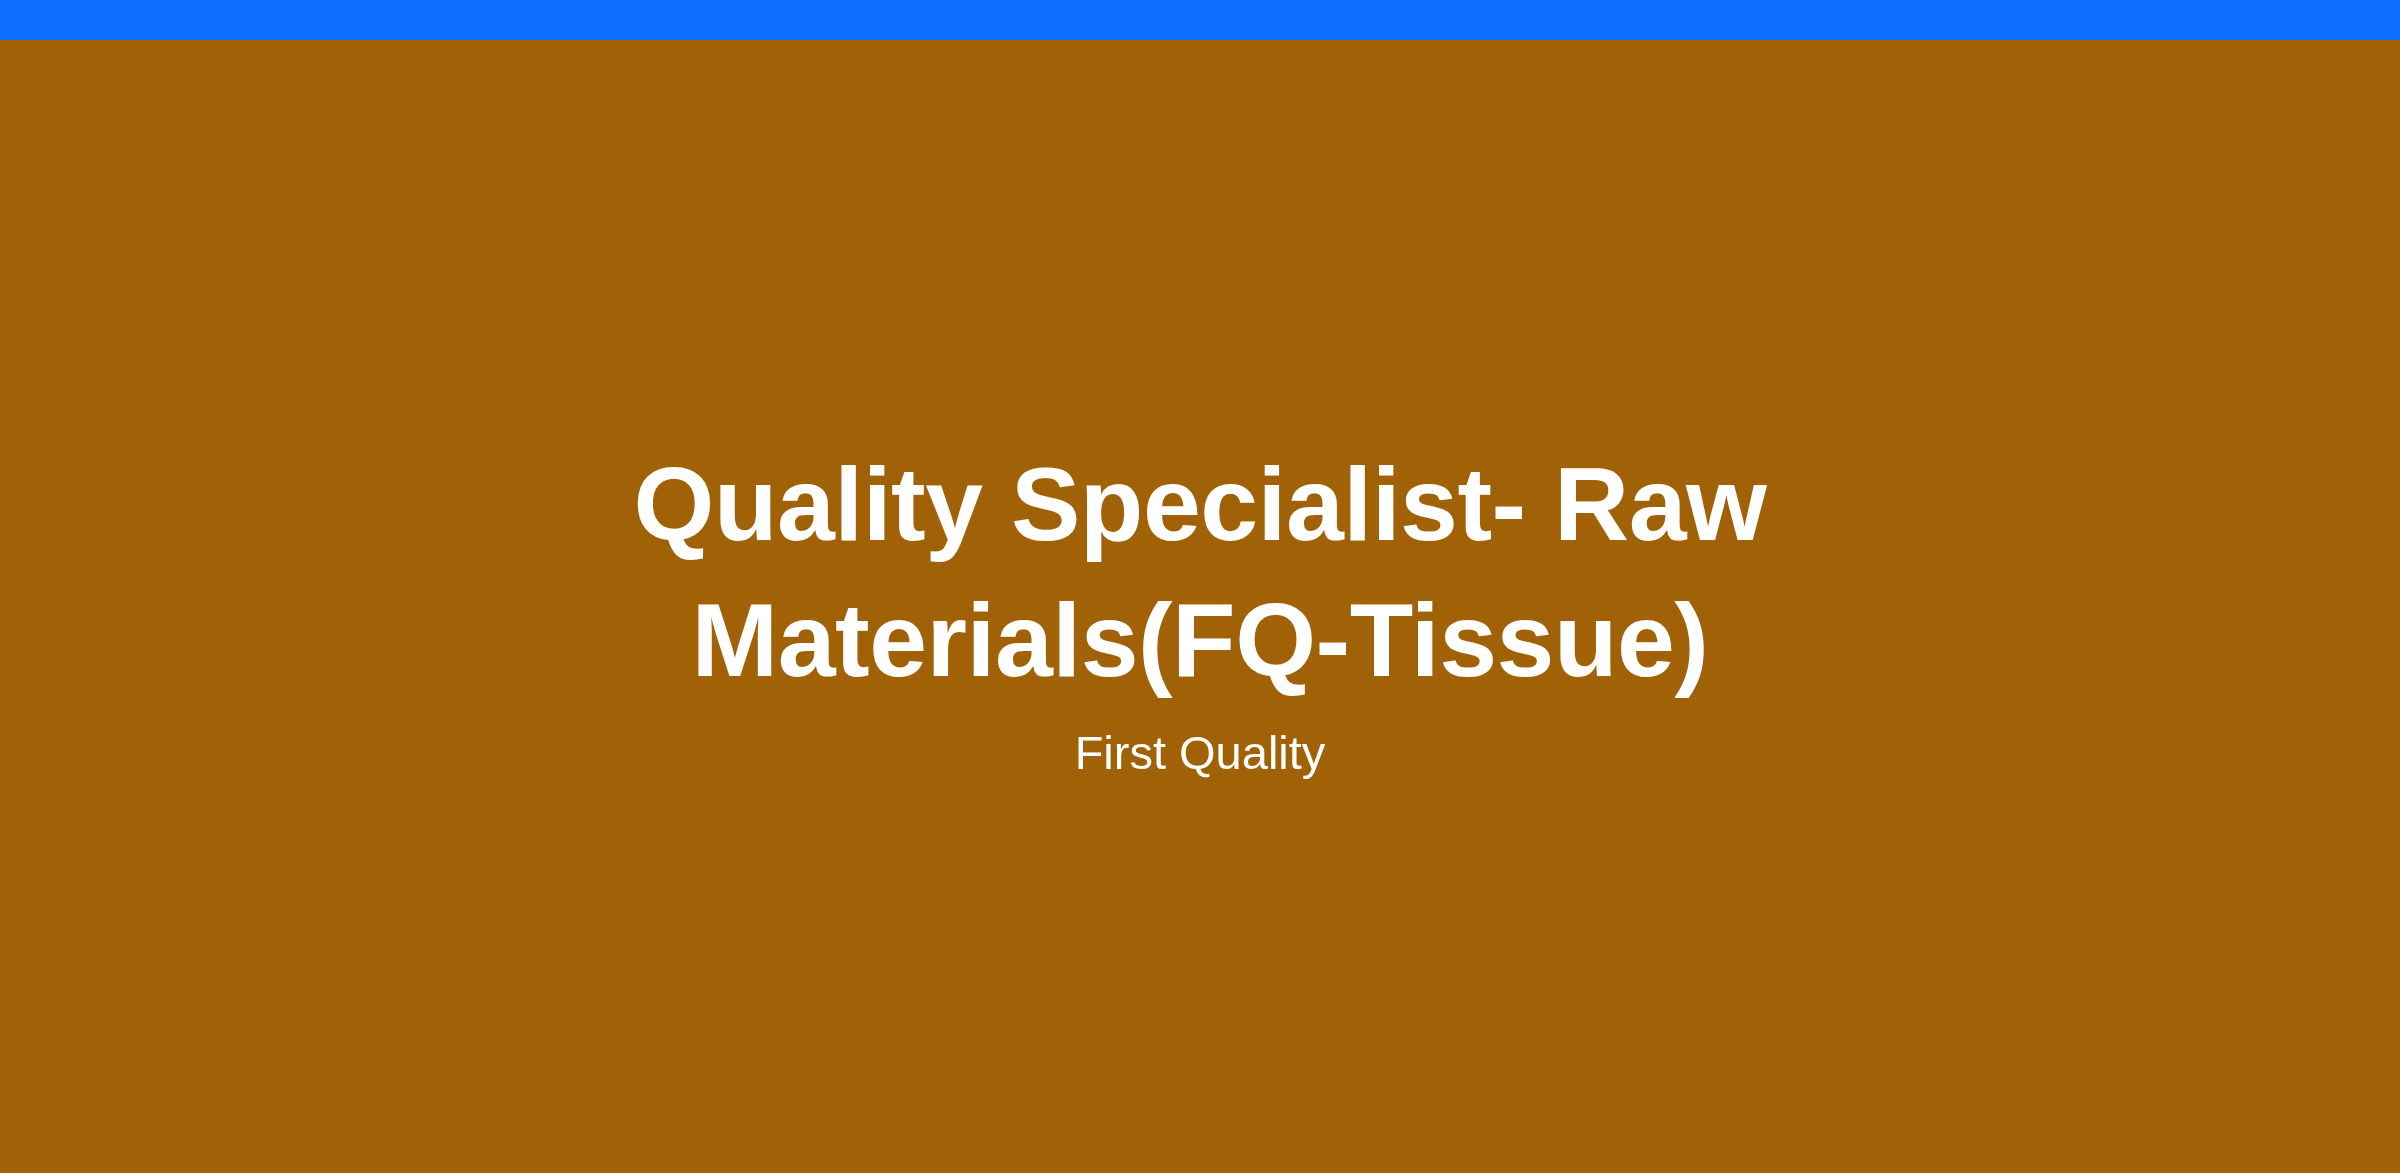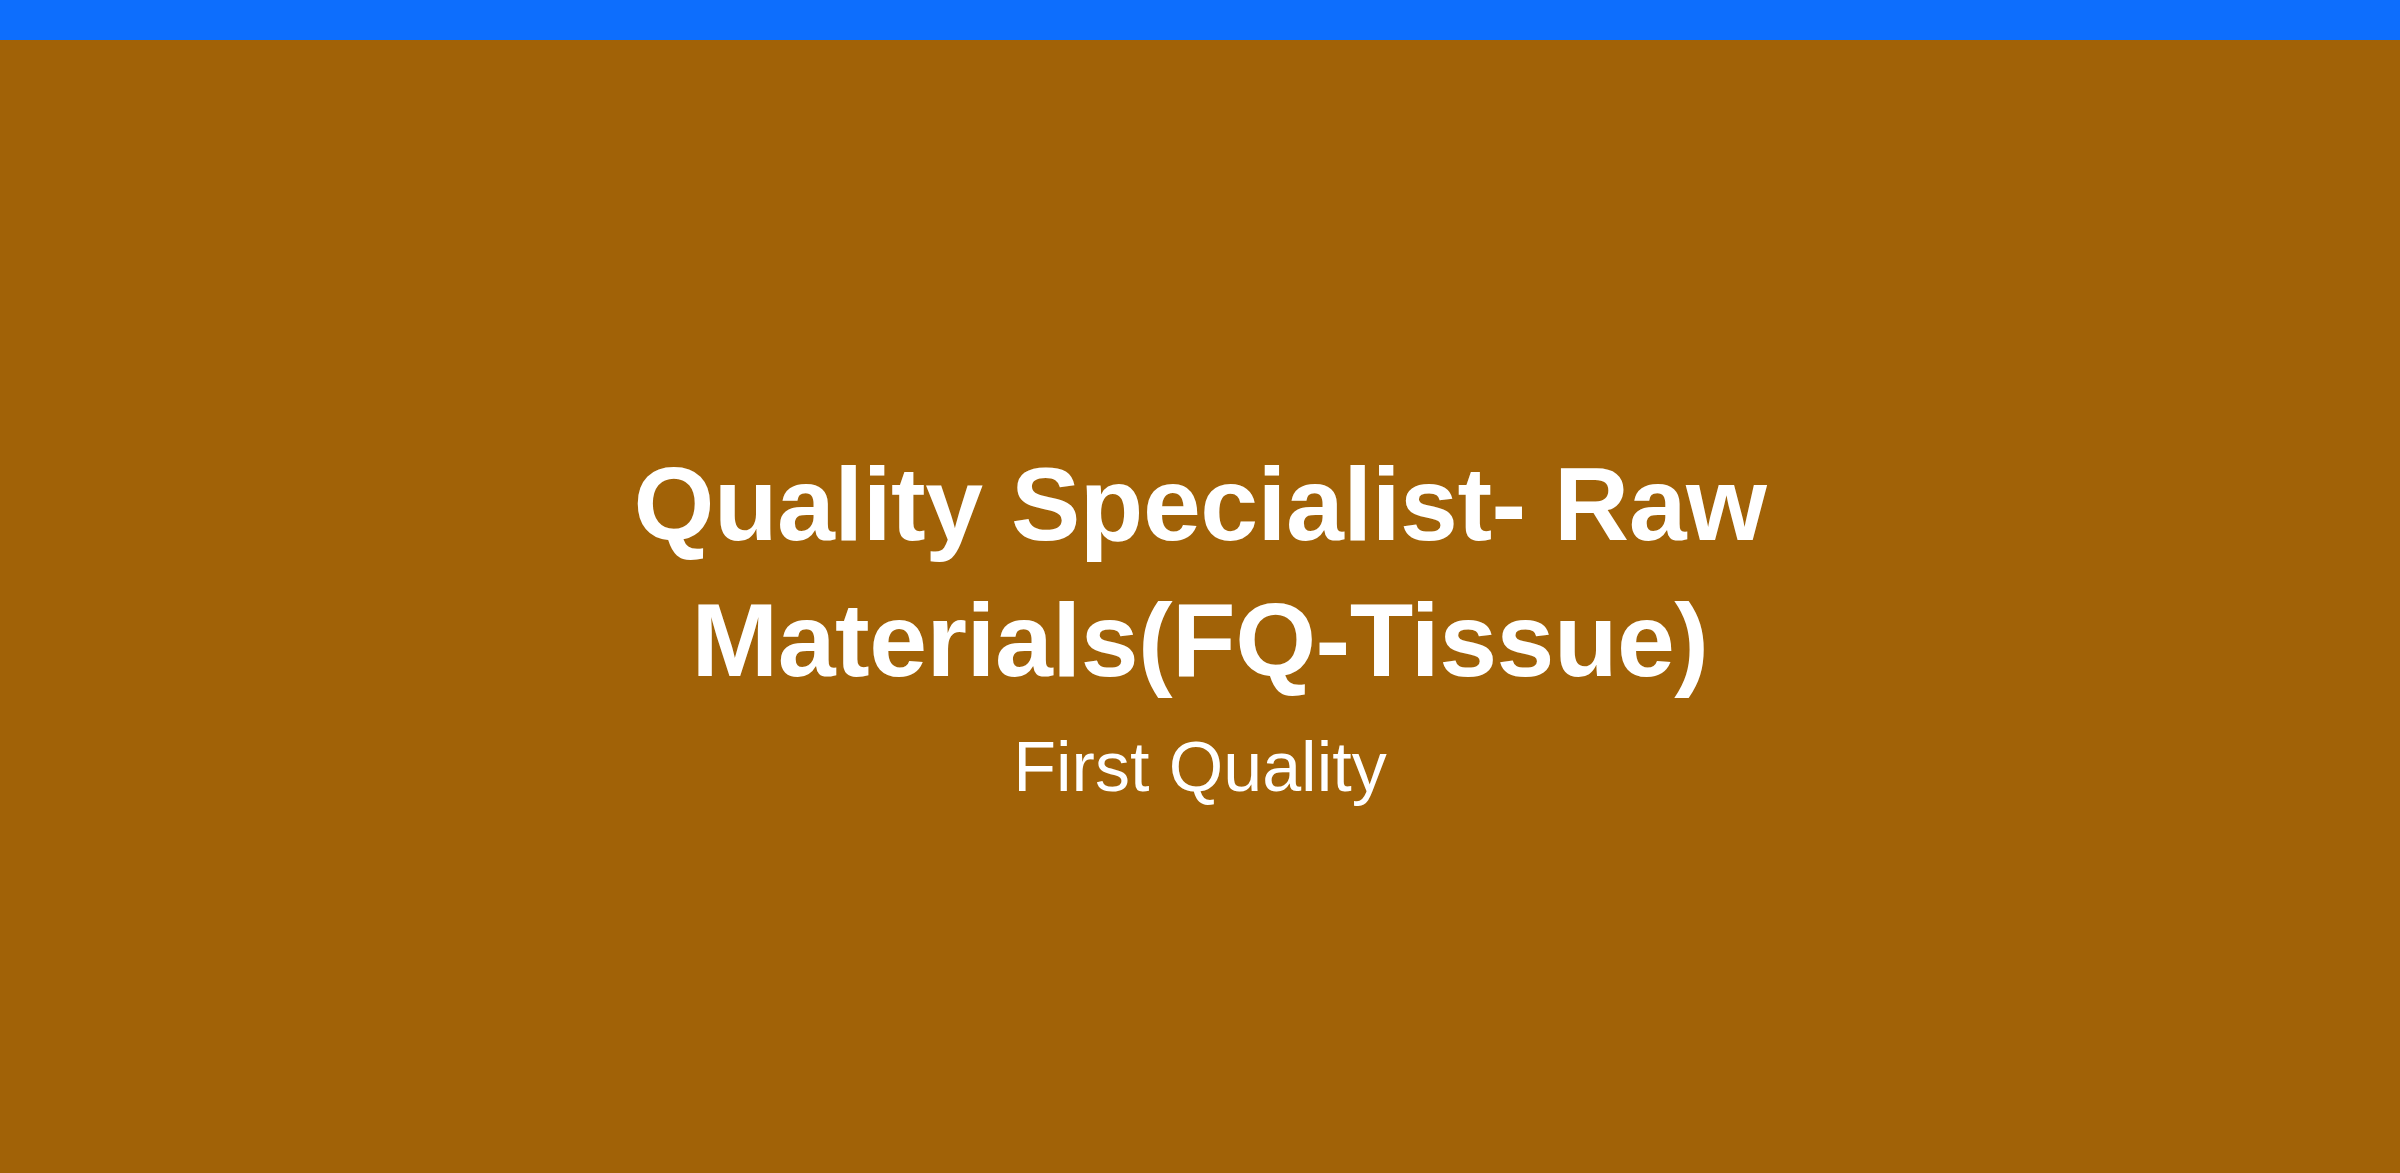--- a/index.html
+++ b/index.html
@@ -49,21 +49,21 @@
     letter-spacing: -0.5px;
     text-align: center;
     max-width: 1350px;
     word-break: normal;
   }
 
   .job-subtitle {
     color: #ffffff;
     font-family: "Liberation Sans", "DejaVu Sans", sans-serif;
     font-weight: 400;
-    font-size: 70px;
+    font-size: 47px;
     line-height: 1.25;
     letter-spacing: 0px;
     text-align: center;
     margin-top: 16px;
   }
 </style>
 </head>
 <body style="background: rgb(13, 110, 253);">
 
 <div class="hero-banner" style="background: #a16207; margin-top: 40px;">

